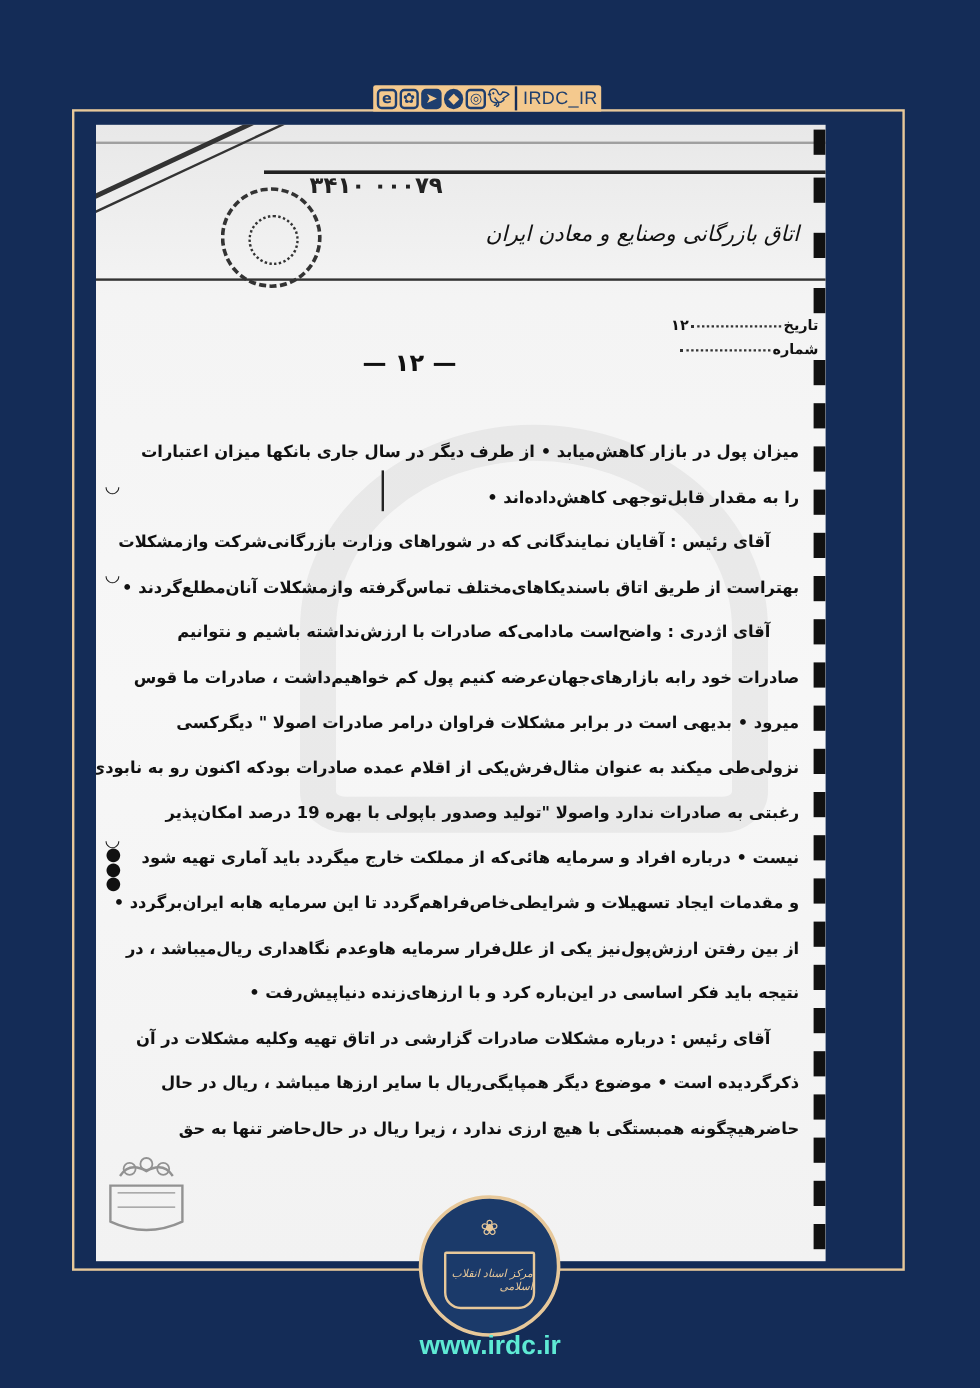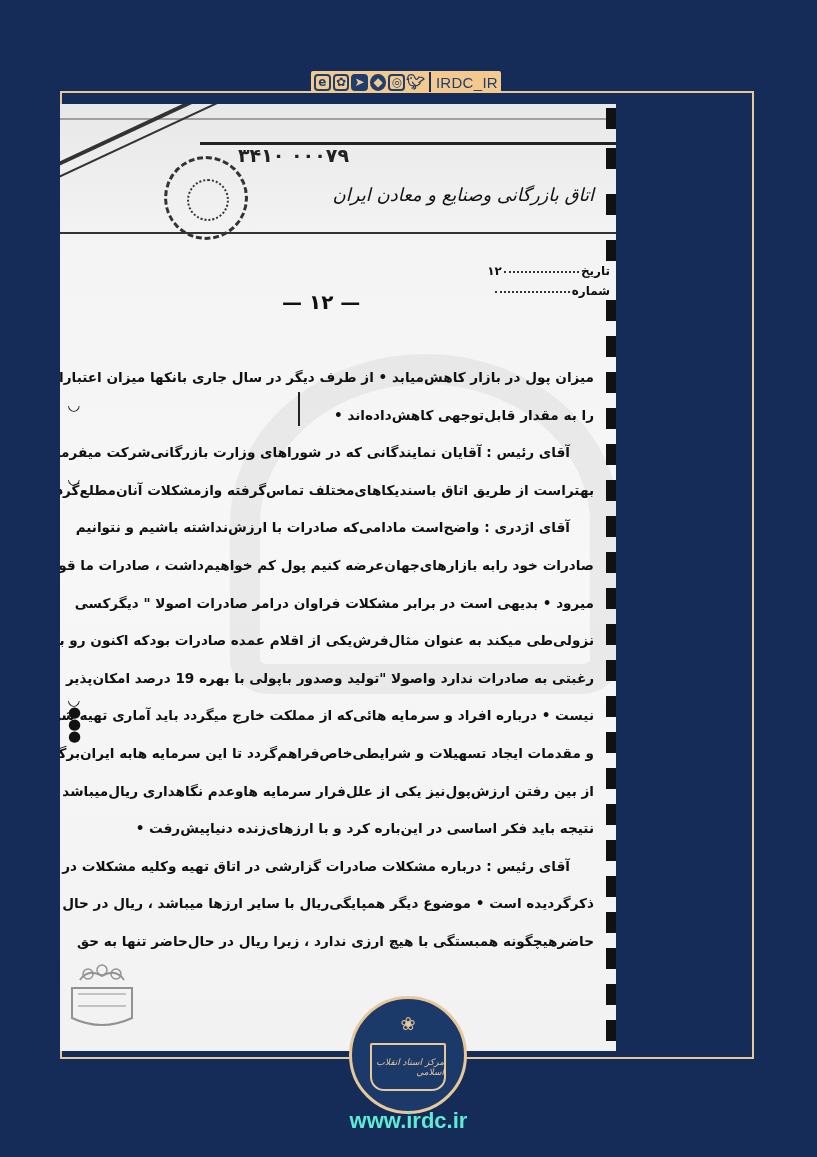--- a/index.html
+++ b/index.html
@@ -21,21 +21,21 @@
     width:17px; height:17px; display:flex; align-items:center; justify-content:center;
     font-size:12px; font-weight:bold; color:#f4c98e; background:#1e3e6e; border-radius:4px;
     line-height:1;
   }
   .badge .ic.outline { background:transparent; color:#1e3e6e; border:2px solid #1e3e6e; box-sizing:border-box; }
   .badge .ic.round { border-radius:50%; }
   .badge .sep { width:2px; height:20px; background:#142c57; margin:0 3px; }
   .badge .handle { font-family:"Liberation Sans", sans-serif; font-size:15px; color:#1e3e6e; letter-spacing:0.3px; }
 
   .paper {
-    position:absolute; left:60px; top:104px; width:556px; height:947px;
+    position:absolute; left:80px; top:104px; width:608px; height:947px;
     background:linear-gradient(180deg,#e8e8e8 0%, #f4f4f4 15%, #f7f7f7 50%, #f2f2f2 100%);
     overflow:hidden;
   }
   .sprocket {
     position:absolute; right:0; width:10px; height:21px; background:#111;
   }
   .topline { position:absolute; left:140px; top:38px; width:510px; height:3px; background:#222; }
   .topline2 { position:absolute; left:0; top:14px; width:660px; height:2px; background:#333; opacity:.4; }
   .diag1 {
     position:absolute; left:-10px; top:62px; width:260px; height:4px; background:#333;
@@ -133,21 +133,21 @@
     <span>شماره</span><span class="dots"></span>
   </div>
   <div class="pagenum">— ۱۲ —</div>
 
   <div class="watermark"></div>
   <div class="vline"></div>
 
   <div class="body-text">
     <p>میزان پول در بازار کاهش‌میابد • از طرف دیگر در سال جاری بانکها میزان اعتبارات</p>
     <p>را به مقدار قابل‌توجهی کاهش‌داده‌اند •</p>
-    <p class="indent">آقای رئیس : آقایان نمایندگانی که در شوراهای وزارت بازرگانی‌شرکت میفرمایند</p>
+    <p class="indent">آقای رئیس : آقایان نمایندگانی که در شوراهای وزارت بازرگانی‌شرکت وازمشکلات</p>
     <p>بهتراست از طریق اتاق باسندیکاهای‌مختلف تماس‌گرفته وازمشکلات آنان‌مطلع‌گردند •</p>
     <p class="indent">آقای اژدری : واضح‌است مادامی‌که صادرات با ارزش‌نداشته باشیم و نتوانیم</p>
     <p>صادرات خود رابه بازارهای‌جهان‌عرضه کنیم پول کم خواهیم‌داشت ، صادرات ما قوس</p>
     <p>میرود • بدیهی است در برابر مشکلات فراوان درامر صادرات اصولا " دیگرکسی</p>
     <p>نزولی‌طی میکند به عنوان مثال‌فرش‌یکی از اقلام عمده صادرات بودکه اکنون رو به نابودی</p>
     <p>رغبتی به صادرات ندارد واصولا "تولید وصدور باپولی با بهره 19 درصد امکان‌پذیر</p>
     <p>نیست • درباره افراد و سرمایه هائی‌که از مملکت خارج میگردد باید آماری تهیه شود</p>
     <p>و مقدمات ایجاد تسهیلات و شرایطی‌خاص‌فراهم‌گردد تا این سرمایه هابه ایران‌برگردد •</p>
     <p>از بین رفتن ارزش‌پول‌نیز یکی از علل‌فرار سرمایه هاوعدم نگاهداری ریال‌میباشد ، در</p>
     <p>نتیجه باید فکر اساسی در این‌باره کرد و با ارزهای‌زنده دنیاپیش‌رفت •</p>

